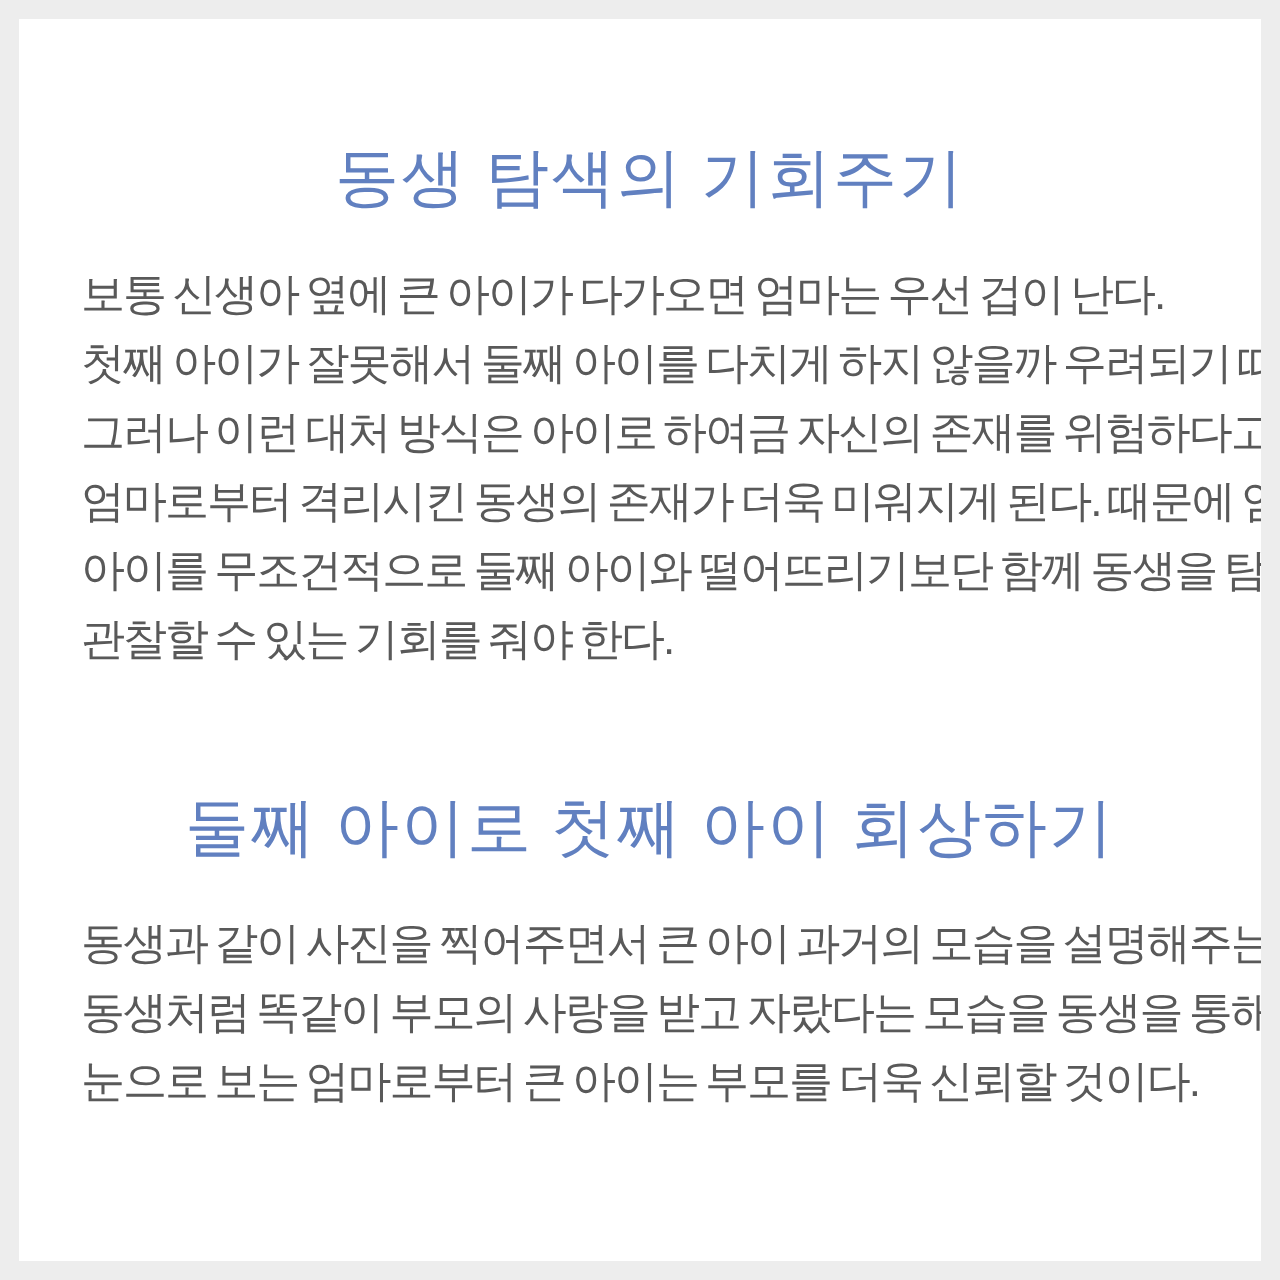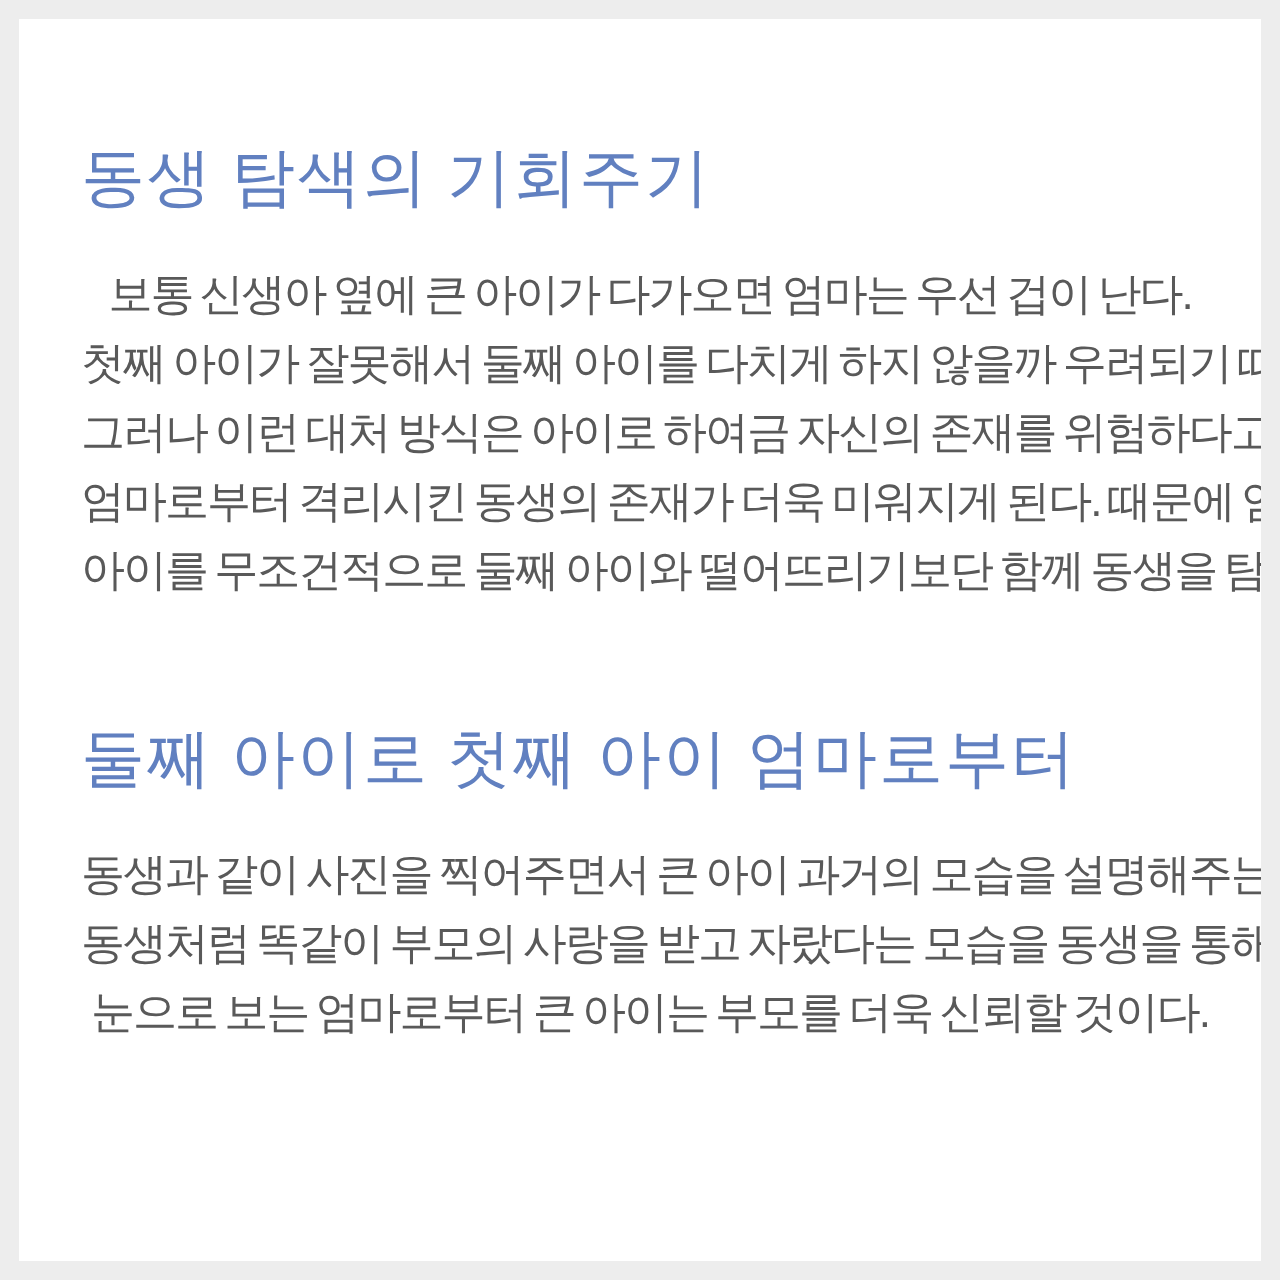--- a/index.html
+++ b/index.html
@@ -25,24 +25,24 @@
     overflow: hidden;
   }
   .section-heading {
     font-family: "Liberation Serif", "DejaVu Serif", serif;
     font-size: 64px;
     font-weight: 400;
     color: #6180c0;
     letter-spacing: 2px;
     line-height: 1.15;
     margin: 0 0 44px 0;
+    text-align: center;
   }
   .paragraph {
     margin: 0 0 118px 0;
-    text-align: center;
   }
   .paragraph-line {
     font-family: "Liberation Sans", "DejaVu Sans", sans-serif;
     font-size: 44px;
     font-weight: 500;
     color: #595959;
     letter-spacing: -2px;
     word-spacing: -3px;
     line-height: 69px;
     white-space: nowrap;
@@ -55,25 +55,26 @@
   <div class="card">
 
     <div class="section">
       <h1 class="section-heading">동생 탐색의 기회주기</h1>
       <div class="paragraph">
         <div class="paragraph-line">보통 신생아 옆에 큰 아이가 다가오면 엄마는 우선 겁이 난다.</div>
         <div class="paragraph-line">첫째 아이가 잘못해서 둘째 아이를 다치게 하지 않을까 우려되기 때문이다.</div>
         <div class="paragraph-line">그러나 이런 대처 방식은 아이로 하여금 자신의 존재를 위험하다고 인식하고,</div>
         <div class="paragraph-line">엄마로부터 격리시킨 동생의 존재가 더욱 미워지게 된다. 때문에 엄마는 큰</div>
         <div class="paragraph-line">아이를 무조건적으로 둘째 아이와 떨어뜨리기보단 함께 동생을 탐색하고</div>
+        <div class="paragraph-line">관찰할 수 있는 기회를 줘야 한다.</div>
       </div>
     </div>
 
     <div class="section">
-      <h1 class="section-heading">둘째 아이로 첫째 아이 엄마로부터</h1>
+      <h1 class="section-heading">둘째 아이로 첫째 아이 회상하기</h1>
       <div class="paragraph">
         <div class="paragraph-line">동생과 같이 사진을 찍어주면서 큰 아이 과거의 모습을 설명해주는 것도 좋다.</div>
         <div class="paragraph-line">동생처럼 똑같이 부모의 사랑을 받고 자랐다는 모습을 동생을 통해 직접</div>
         <div class="paragraph-line">눈으로 보는 엄마로부터 큰 아이는 부모를 더욱 신뢰할 것이다.</div>
       </div>
     </div>
 
   </div>
 </div>
 

